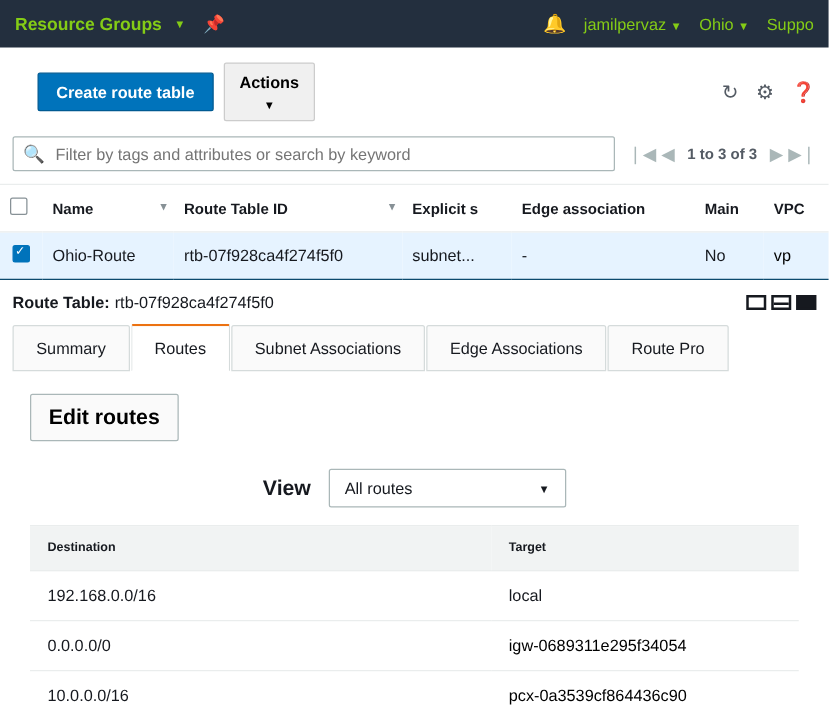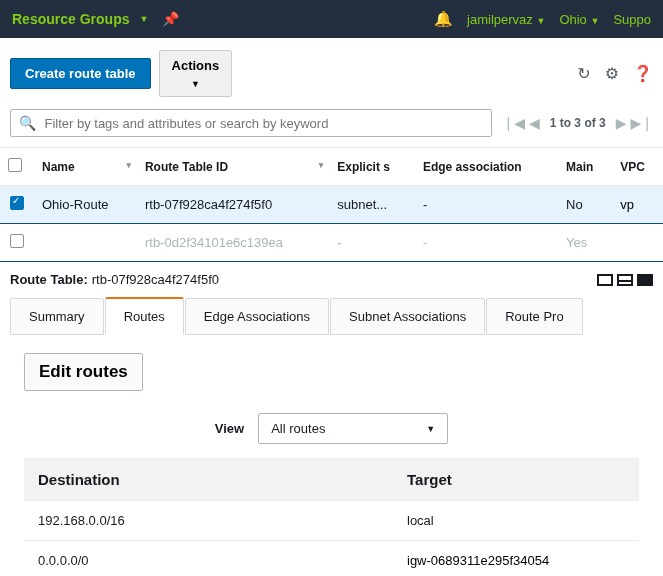--- a/index.html
+++ b/index.html
@@ -7,21 +7,21 @@
     
     .topbar { background: #232f3e; height: 38px; display: flex; align-items: center; padding: 0 12px; color: #84cc16; }
     .topbar-left { display: flex; align-items: center; gap: 10px; }
     .topbar-brand { font-weight: bold; font-size: 14px; }
     .chevdown { font-size: 9px; }
     .pin-icon { font-size: 14px; margin-left: 4px; }
     .topbar-right { margin-left: auto; display: flex; align-items: center; gap: 14px; font-size: 13px; }
     .bell-icon { font-size: 15px; }
     
     .toolbar { display: flex; align-items: center; padding: 12px 10px 8px; gap: 8px; }
-    .btn-primary { background: #0073bb; color: #fff; border: 1px solid #005a92; border-radius: 2px; padding: 7px 14px; font-weight: bold; font-size: 13px; cursor: pointer; }
+    .btn-primary { background: #0073bb; color: #fff; border: 1px solid #005a92; border-radius: 2px; padding: 7px 14px; font-weight: bold; font-size: 13px; cursor: pointer; margin-left: 20px; }
     .btn-default { background: #f0f0f0; border: 1px solid #ccc; border-radius: 2px; padding: 7px 12px; font-weight: bold; font-size: 13px; cursor: pointer; display: inline-flex; align-items: center; gap: 6px; flex-direction: column; }
     .toolbar-right { margin-left: auto; display: flex; align-items: center; gap: 14px; color: #545b64; }
     .icon-btn { cursor: pointer; font-size: 16px; }
     
     .filterrow { display: flex; align-items: center; padding: 4px 10px 10px; border-bottom: 1px solid #eaeded; gap: 10px; }
     .search-box { flex: 1; display: flex; align-items: center; border: 1px solid #aab7b8; border-radius: 2px; padding: 5px 8px; gap: 8px; }
     .search-box input { border: none; outline: none; flex: 1; font-size: 13px; }
     .search-icon { color: #879196; font-size: 14px; }
     .pager { display: flex; align-items: center; gap: 10px; color: #545b64; }
     .pager-arrows { display: flex; gap: 4px; }
@@ -48,25 +48,25 @@
     .vt-box.full { background:#16191f; }
     
     .tabs { display: flex; padding: 0 10px; gap: 2px; align-items: flex-end; }
     .tab { padding: 10px 18px; border: 1px solid #d5dbdb; background: #fafafa; font-size: 13px; cursor: pointer; border-radius: 2px 2px 0 0; margin-right: -1px; }
     .tab.active { background: #fff; border-top: 2px solid #ec7211; border-bottom: 1px solid #fff; font-weight: normal; }
     
     .tab-content { padding: 18px 24px; }
     .btn-edit { background: #fafafa; border: 1px solid #aab7b8; border-radius: 2px; padding: 8px 14px; font-weight: bold; font-size: 17px; cursor: pointer; }
     
     .view-row { display: flex; align-items: center; justify-content: center; gap: 14px; margin: 22px 0 14px; }
-    .view-label { font-weight: bold; font-size: 13px; }
+    .view-label { font-weight: bold; font-size: 17px; }
     .select-box { border: 1px solid #aab7b8; padding: 7px 12px; min-width: 190px; display: flex; justify-content: space-between; align-items: center; cursor: pointer; border-radius: 2px; }
     
     .routes-table { width: 100%; border-collapse: collapse; }
-    .routes-table th { text-align: left; background: #f1f3f3; padding: 12px 14px; font-weight: bold; font-size: 15px; border: 1px solid #eaeded; border-left: none; border-right: none; }
+    .routes-table th { text-align: left; background: #f1f3f3; padding: 12px 14px; font-weight: bold; font-size: 10px; border: 1px solid #eaeded; border-left: none; border-right: none; }
     .routes-table td { padding: 12px 14px; font-size: 13px; border-bottom: 1px solid #eaeded; }
     .link { color: #000000; cursor: pointer; }
     .th-div { width: 60%; }
   </style>
 </head>
 <body>
 
 <div class="topbar">
   <div class="topbar-left">
     <span class="topbar-brand">Resource Groups</span>
@@ -127,47 +127,38 @@
   <tbody>
     <tr class="row-sel">
       <td class="col-cb"><span class="cbox checked"></span></td>
       <td>Ohio-Route</td>
       <td>rtb-07f928ca4f274f5f0</td>
       <td>subnet...</td>
       <td>-</td>
       <td>No</td>
       <td class="link">vp</td>
     </tr>
-    <tr class="row-dim">
-      <td class="col-cb"><span class="cbox"></span></td>
-      <td></td>
-      <td>rtb-0d2f34101e6c139ea</td>
-      <td>-</td>
-      <td>-</td>
-      <td>Yes</td>
-      <td></td>
-    </tr>
   </tbody>
 </table>
 
 <div class="detail-header">
   <span class="detail-title">Route Table:</span>
   <span class="detail-id">rtb-07f928ca4f274f5f0</span>
   <div class="view-toggle">
     <span class="vt-box"></span>
     <span class="vt-box split"></span>
     <span class="vt-box full"></span>
   </div>
 </div>
 
 <div class="tabs">
   <div class="tab">Summary</div>
   <div class="tab active">Routes</div>
+  <div class="tab">Subnet Associations</div>
   <div class="tab">Edge Associations</div>
-  <div class="tab">Subnet Associations</div>
   <div class="tab">Route Pro</div>
 </div>
 
 <div class="tab-content">
   <button class="btn-edit">Edit routes</button>
   
   <div class="view-row">
     <span class="view-label">View</span>
     <div class="select-box">
       <span>All routes</span>

